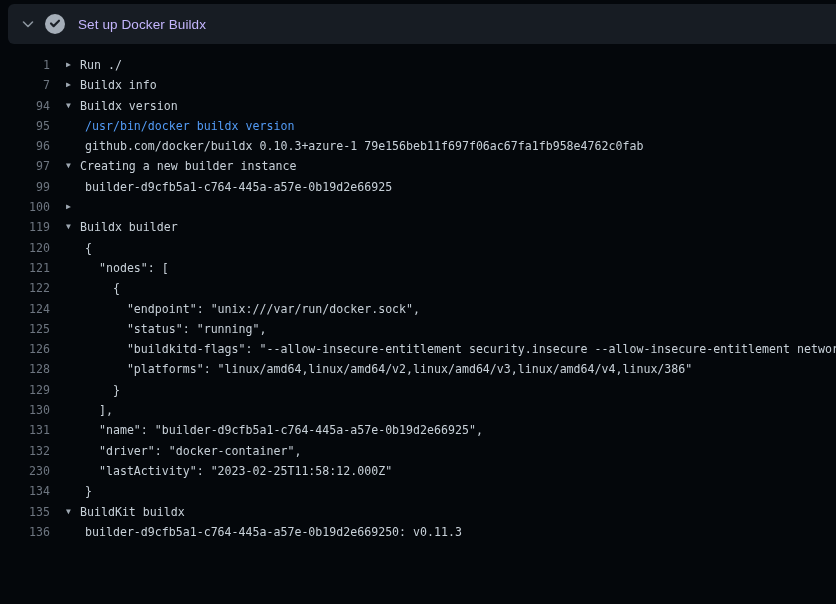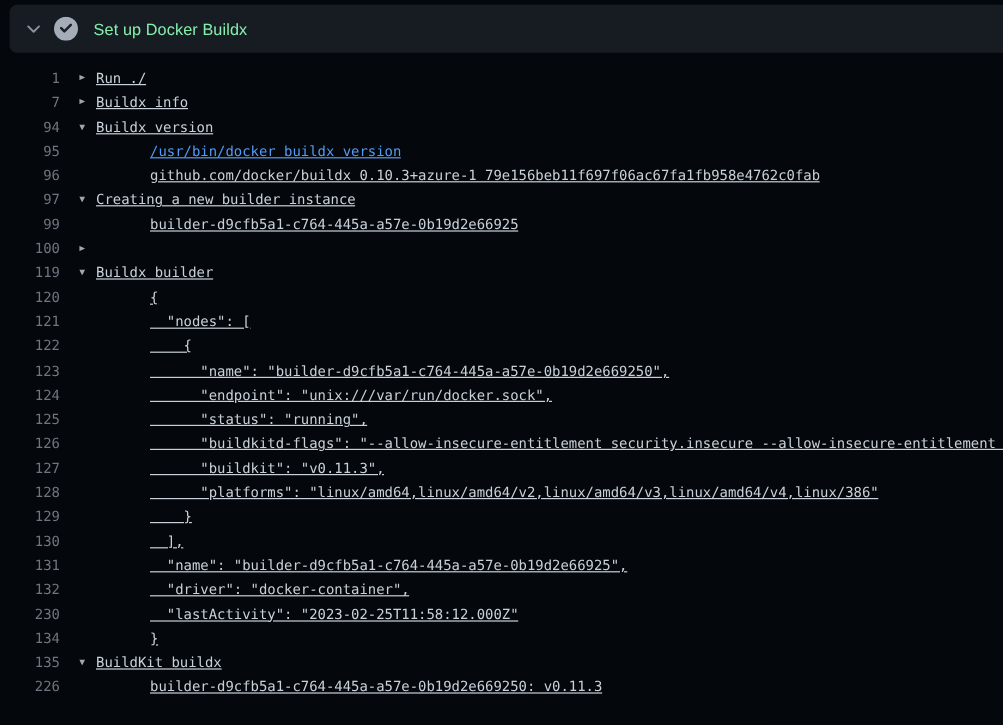--- a/index.html
+++ b/index.html
@@ -17,21 +17,21 @@
     border-radius: 6px 0 0 6px;
     display: flex;
     align-items: center;
     padding-left: 12px;
     cursor: pointer;
   }
   .chev-wrap { width: 16px; height: 16px; display: flex; align-items: center; justify-content: center; }
   .status-wrap { margin-left: 9px; width: 20px; height: 20px; display: flex; }
   .step-title {
     margin-left: 13px;
-    color: #86efac;
+    color: #c4b5fd;
     font-size: 13.5px;
     font-weight: 400;
     letter-spacing: 0.1px;
   }
   
   .log-area {
     padding-top: 11px;
     font-family: "DejaVu Sans Mono", "Liberation Mono", monospace;
     font-size: 11.6px;
     color: #c8d1d9;
@@ -56,22 +56,22 @@
     overflow: hidden;
   }
   .marker {
     width: 14px;
     flex: 0 0 14px;
     color: #9ea8b2;
     font-size: 8px;
     line-height: 20.3px;
   }
   .row-group .line-body { cursor: pointer; }
-  .row-plain .line-text { padding-left: 5px; margin-left: 40px; }
-  .line-text { white-space: pre; text-decoration: underline; }
+  .row-plain .line-text { padding-left: 5px; }
+  .line-text { white-space: pre; }
   .line-text.command { color: #539bf5; }
 </style>
 </head>
 <body>
 
 <div class="step-header">
   <span class="chev-wrap">
     <svg width="16" height="16" viewBox="0 0 16 16">
       <path d="M3.5 6 L8 10.5 L12.5 6" stroke="#8b949e" stroke-width="1.6" fill="none" stroke-linecap="round" stroke-linejoin="round"></path>
     </svg>
@@ -175,27 +175,20 @@
   </div>
 
   <div class="log-line row-plain">
     <span class="ln">122</span>
     <span class="line-body">
       <span class="marker"></span>
       <span class="line-text">    {</span>
     </span>
   </div>
 
-  <div class="log-line row-plain">
-    <span class="ln">123</span>
-    <span class="line-body">
-      <span class="marker"></span>
-      <span class="line-text">      "name": "builder-d9cfb5a1-c764-445a-a57e-0b19d2e669250",</span>
-    </span>
-  </div>
 
   <div class="log-line row-plain">
     <span class="ln">124</span>
     <span class="line-body">
       <span class="marker"></span>
       <span class="line-text">      "endpoint": "unix:///var/run/docker.sock",</span>
     </span>
   </div>
 
   <div class="log-line row-plain">
@@ -207,27 +200,20 @@
   </div>
 
   <div class="log-line row-plain">
     <span class="ln">126</span>
     <span class="line-body">
       <span class="marker"></span>
       <span class="line-text">      "buildkitd-flags": "--allow-insecure-entitlement security.insecure --allow-insecure-entitlement network.host",</span>
     </span>
   </div>
 
-  <div class="log-line row-plain">
-    <span class="ln">127</span>
-    <span class="line-body">
-      <span class="marker"></span>
-      <span class="line-text">      "buildkit": "v0.11.3",</span>
-    </span>
-  </div>
 
   <div class="log-line row-plain">
     <span class="ln">128</span>
     <span class="line-body">
       <span class="marker"></span>
       <span class="line-text">      "platforms": "linux/amd64,linux/amd64/v2,linux/amd64/v3,linux/amd64/v4,linux/386"</span>
     </span>
   </div>
 
   <div class="log-line row-plain">
@@ -280,19 +266,19 @@
 
   <div class="log-line row-group">
     <span class="ln">135</span>
     <span class="line-body">
       <span class="marker">▼</span>
       <span class="line-text">BuildKit buildx</span>
     </span>
   </div>
 
   <div class="log-line row-plain">
-    <span class="ln">226</span>
+    <span class="ln">136</span>
     <span class="line-body">
       <span class="marker"></span>
       <span class="line-text">builder-d9cfb5a1-c764-445a-a57e-0b19d2e669250: v0.11.3</span>
     </span>
   </div>
 </div>
 
 </body></html>

